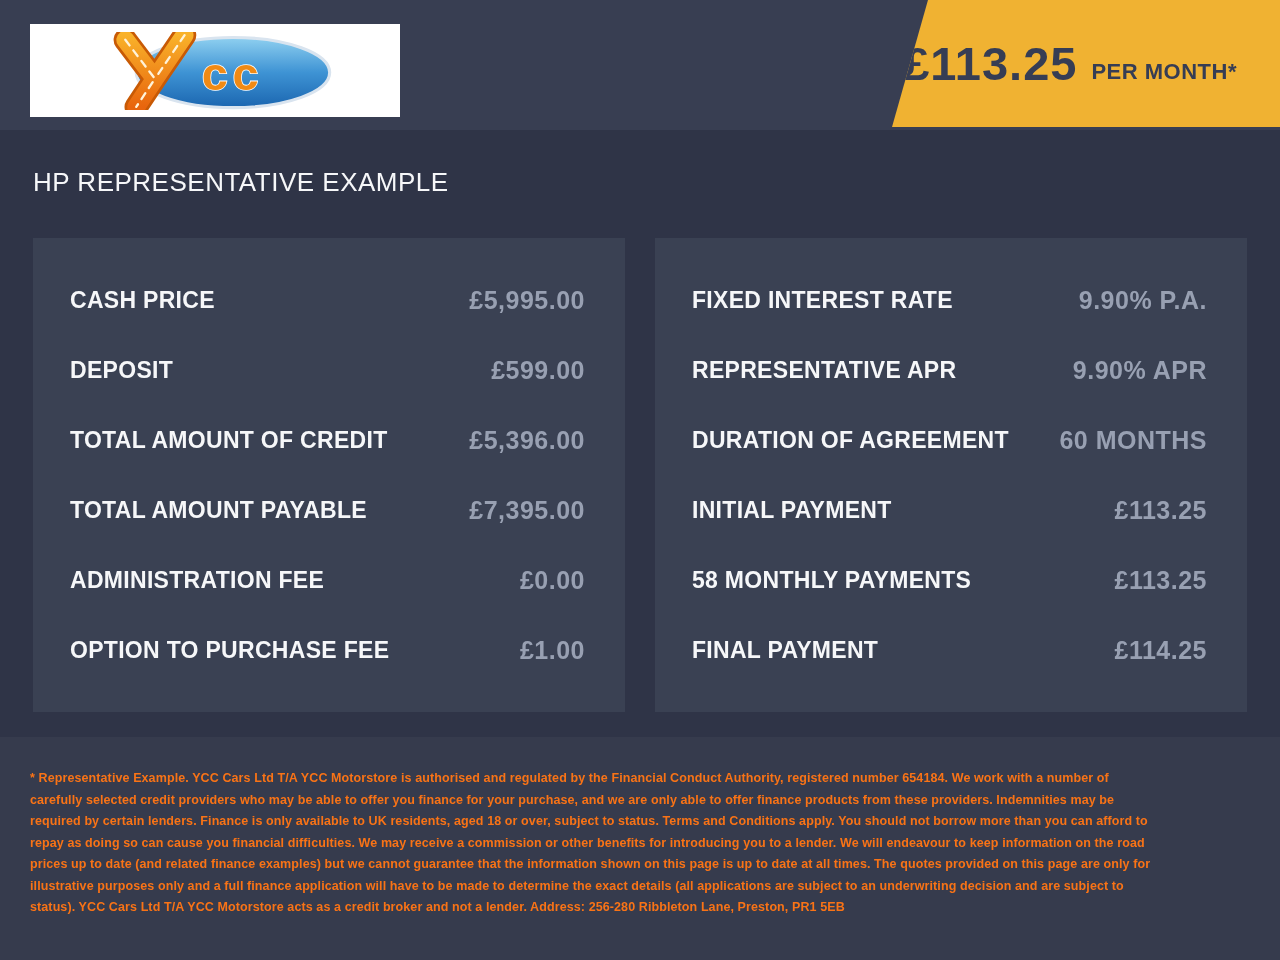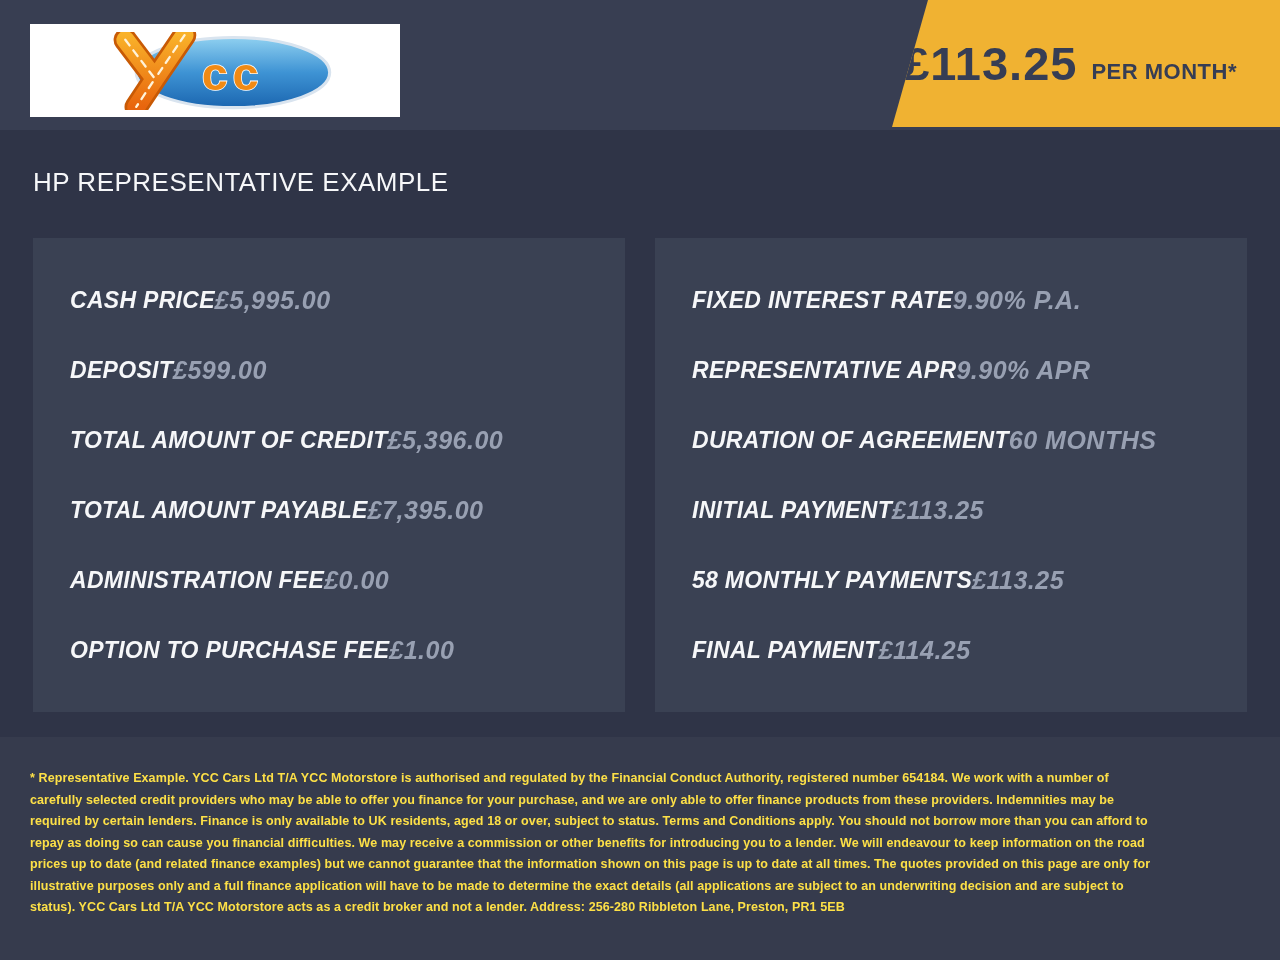--- a/index.html
+++ b/index.html
@@ -34,31 +34,31 @@
   .page-title {
     margin:38px 0 0 33px; font-size:26px; line-height:28px;
     font-weight:normal; color:#F6F7F9; letter-spacing:0.5px;
   }
   
   .panels { display:flex; gap:30px; margin:42px 30px 0 33px; }
   .panel {
     width:592px; height:474px; background:#3A4153;
     box-sizing:border-box; padding:27px 40px 0 37px;
   }
-  .frow { height:70px; display:flex; align-items:center; justify-content:flex-start;font-style:italic; }
+  .frow { height:70px; display:flex; align-items:center; justify-content:space-between; }
   .frow-label { font-size:23px; font-weight:bold; color:#F6F7F9; letter-spacing:0.3px; white-space:nowrap; }
   .frow-value { font-size:25px; font-weight:bold; color:#98A0B2; letter-spacing:0.5px; white-space:nowrap; }
   
   .footer {
     margin-top:25px; height:223px; background:#363B4D;
     box-sizing:border-box; padding:31px 120px 0 30px;
   }
   .disclaimer {
     margin:0; max-width:1128px;
-    font-size:12.5px; font-weight:bold; color:#fde047;
+    font-size:12.5px; font-weight:bold; color:#f97316;
     line-height:21.5px; letter-spacing:0.1px;
   }
 </style>
 </head>
 <body>
 
 <div class="page">
 
   <div class="header">
     <div class="logo-box">

